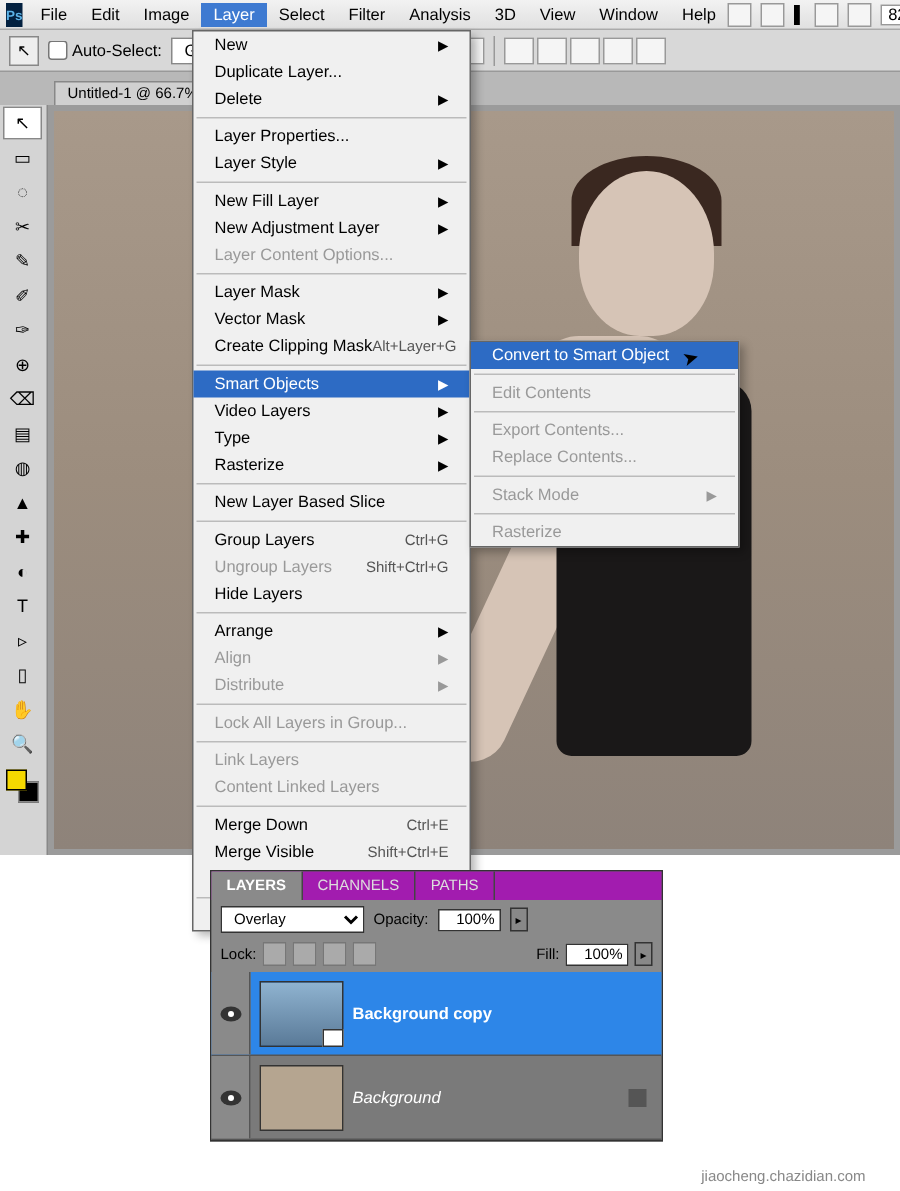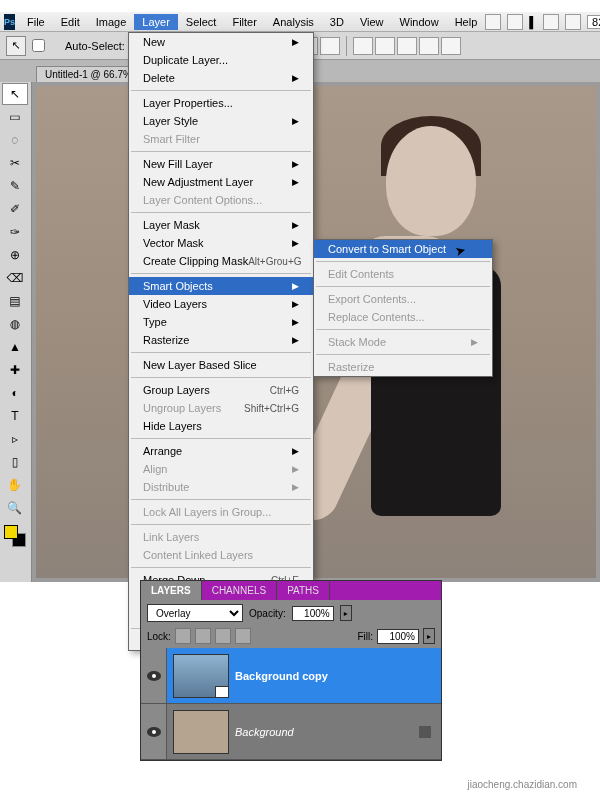--- a/index.html
+++ b/index.html
@@ -1,30 +1,30 @@
 <!DOCTYPE html>
 <html><head>
 <meta charset="utf-8">
 <style>
 * { margin: 0; padding: 0; box-sizing: border-box; font-family: Tahoma, Arial, sans-serif; }
 body { background: #fff; width: 600px; height: 794px; position: relative; overflow: hidden; }
 
 
-.ps-window { position: absolute; top: 12px; left: 0; width: 600px; height: 570px; background: #e8e8e8; }
+.ps-window { position: absolute; top: 0; left: 0; width: 600px; height: 570px; background: #e8e8e8; }
 .menubar { height: 20px; background: linear-gradient(#f2f2f2,#e0e0e0); display: flex; align-items: center; font-size: 11px; border-bottom: 1px solid #aaa; }
 .ps-logo { width: 18px; height: 16px; background: #032140; color: #5bb3e8; font-size: 9px; font-weight: bold; display: flex; align-items: center; justify-content: center; margin: 0 4px; }
 .menubar-item { padding: 2px 8px; cursor: default; }
 .menubar-item.open { background: #3e7ad1; color: #fff; }
 .menubar-right { margin-left: auto; display: flex; align-items: center; gap: 6px; padding-right: 8px; }
 .mb-icon { width: 16px; height: 16px; border: 1px solid #999; background: #f5f5f5; }
 .zoom-box { font-size: 11px; padding: 0 4px; border: 1px solid #999; background: #fff; }
 
 .options-bar { height: 28px; background: #d8d8d8; border-bottom: 1px solid #999; display: flex; align-items: center; font-size: 11px; gap: 6px; padding: 0 6px; }
 .opt-tool { width: 20px; height: 20px; border: 1px solid #888; background: #eee; display:flex;align-items:center;justify-content:center; }
-.opt-check { display: flex; align-items: center; gap: 20px; }
+.opt-check { display: flex; align-items: center; gap: 3px; }
 .opt-select { border: 1px solid #888; background: #fff; padding: 0 4px; height: 18px; font-size: 11px; }
 .opt-divider { width: 1px; height: 20px; background: #999; }
 .opt-iconbar { display: flex; gap: 2px; }
 .opt-iconbar .mb-icon { width: 20px; height: 18px; }
 
 .tab-strip { height: 22px; background: #b8b8b8; display: flex; align-items: flex-end; padding-left: 36px; }
 .doc-tab { background: #d0d0d0; border: 1px solid #888; border-bottom: none; padding: 2px 8px; font-size: 10px; margin-right: 2px; display: flex; align-items: center; gap: 4px; }
 .tab-close { font-size: 10px; color: #555; }
 
 .workspace { position: absolute; top: 70px; left: 0; right: 0; bottom: 0; background: #9b9b9b; }
@@ -210,23 +210,20 @@
         <span class="submenu-arrow">▶</span>
       </div>
       <div class="menu-sep"></div>
       <div class="menu-item">
         <span>Layer Properties...</span>
       </div>
       <div class="menu-item">
         <span>Layer Style</span>
         <span class="submenu-arrow">▶</span>
       </div>
-      <div class="menu-item disabled">
-        <span>Smart Filter</span>
-      </div>
       <div class="menu-sep"></div>
       <div class="menu-item">
         <span>New Fill Layer</span>
         <span class="submenu-arrow">▶</span>
       </div>
       <div class="menu-item">
         <span>New Adjustment Layer</span>
         <span class="submenu-arrow">▶</span>
       </div>
       <div class="menu-item disabled">
@@ -236,21 +233,21 @@
       <div class="menu-item">
         <span>Layer Mask</span>
         <span class="submenu-arrow">▶</span>
       </div>
       <div class="menu-item">
         <span>Vector Mask</span>
         <span class="submenu-arrow">▶</span>
       </div>
       <div class="menu-item">
         <span>Create Clipping Mask</span>
-        <span class="shortcut">Alt+Grou+G</span>
+        <span class="shortcut">Alt+Layer+G</span>
       </div>
       <div class="menu-sep"></div>
       <div class="menu-item hi">
         <span>Smart Objects</span>
         <span class="submenu-arrow">▶</span>
       </div>
       <div class="menu-item">
         <span>Video Layers</span>
         <span class="submenu-arrow">▶</span>
       </div>

